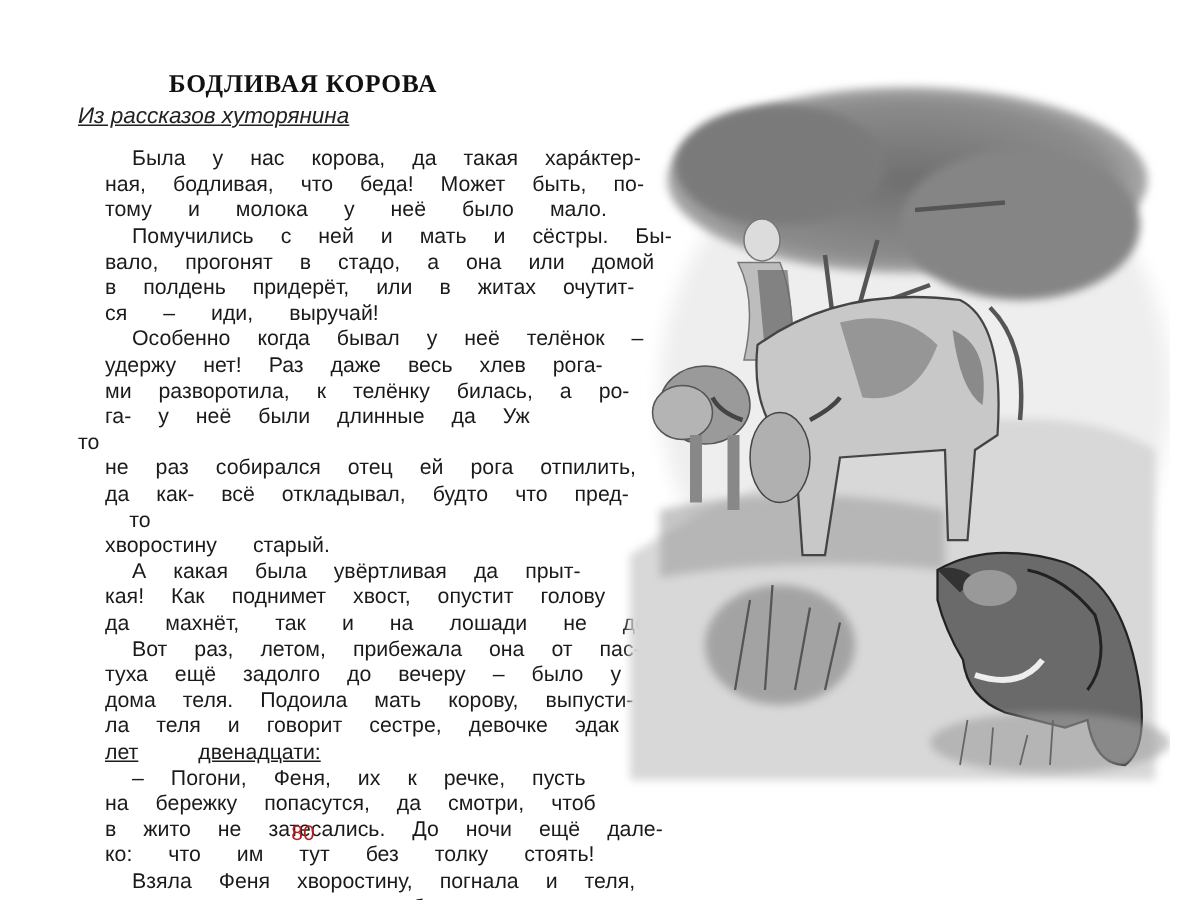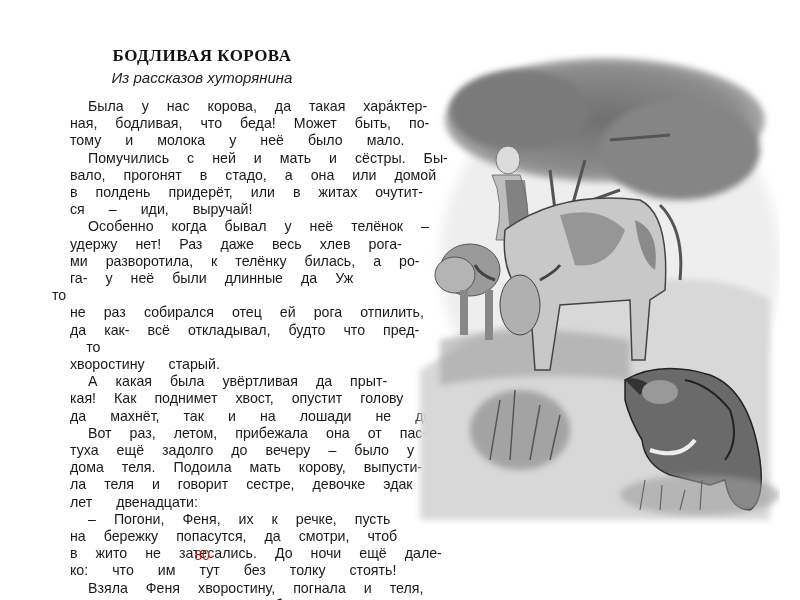--- a/index.html
+++ b/index.html
@@ -1,19 +1,19 @@
 <!DOCTYPE html>
 <html><head>
   <meta charset="utf-8">
   <style>
     html, body { margin: 0; padding: 0; background: #ffffff; }
     body { width: 800px; height: 600px; position: relative; overflow: hidden; font-family: "Liberation Sans", sans-serif; color: #1a1a1a; }
     .page-left { position: absolute; left: 52px; top: 44px; width: 300px; }
     .title { text-align: center; font-family: "Liberation Serif", serif; font-weight: bold; font-size: 17px; letter-spacing: 0.5px; line-height: 24px; margin: 0; color: #111; }
-    .subtitle { text-align: center; font-style: italic; font-size: 15px; line-height: 20px; margin: 0 0 10px 0; color: #222; }
+    .subtitle { text-align: left; font-style: italic; font-size: 15px; line-height: 20px; margin: 0 0 10px 0; color: #222; text-decoration: underline; }
     .body-text { font-size: 14.2px; line-height: 17.2px; text-align: justify; }
     .para { margin: 0; text-indent: 18px; }
     .line { display: flex; }
     .page-number { position: absolute; left: 0; top: 547px; width: 404px; text-align: center; font-size: 14px; color: #b91c1c; }
     .illustration { position: absolute; left: 410px; top: 40px; width: 370px; height: 520px; }
   </style>
 </head>
 <body>
 
 <div class="page-left">
@@ -205,21 +205,21 @@
         </div>
         <div class="line">
           <span>ла</span>
           <span>теля</span>
           <span>и</span>
           <span>говорит</span>
           <span>сестре,</span>
           <span>девочке</span>
           <span>эдак</span>
         </div>
-        <div class="line" style="justify-content: flex-start; gap: 6px;">
+        <div class="line" style="justify-content: flex-start; gap: 22px; text-decoration: underline;">
           <span>лет</span>
           <span>двенадцати:</span>
         </div>
       </div>
       <div class="para">
         <div class="line" style="padding-left: 18px;">
           <span>–</span>
           <span>Погони,</span>
           <span>Феня,</span>
           <span>их</span>

